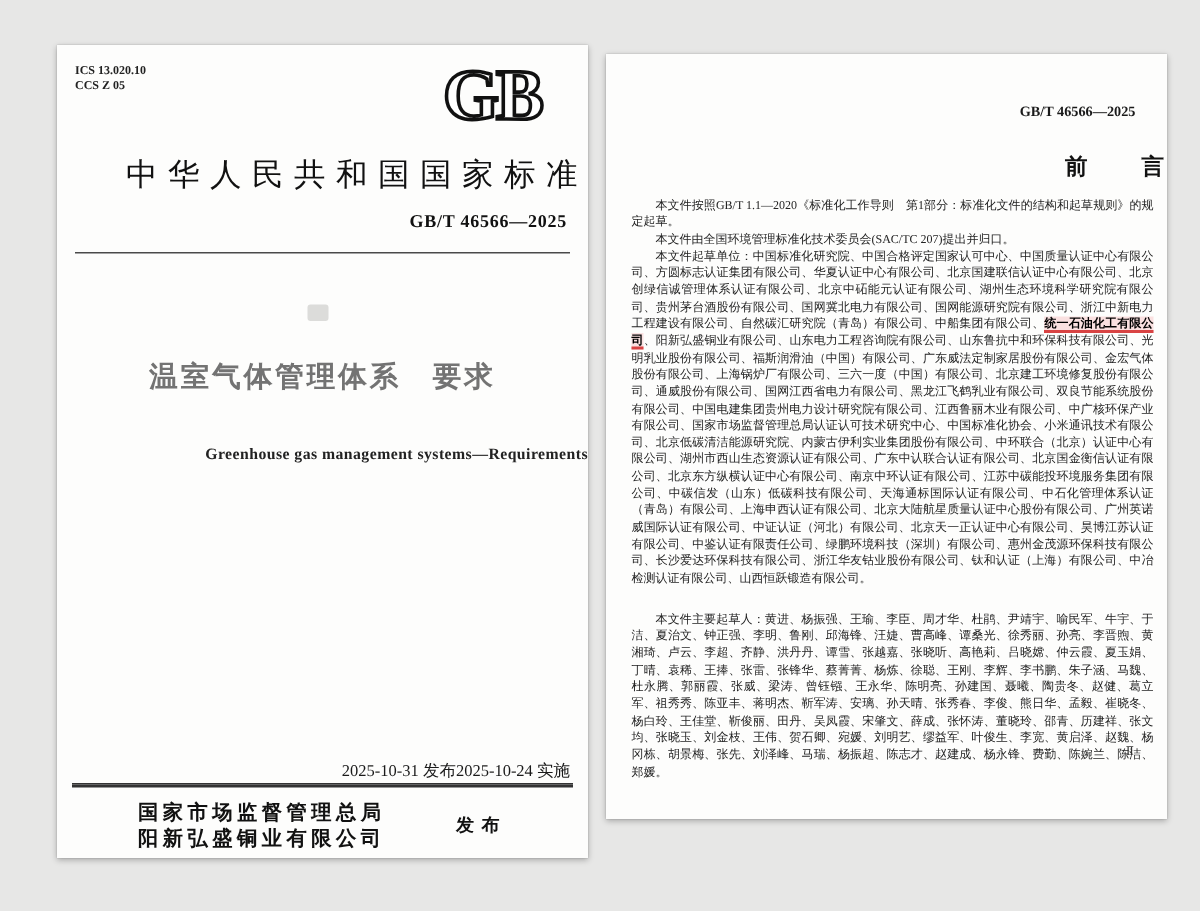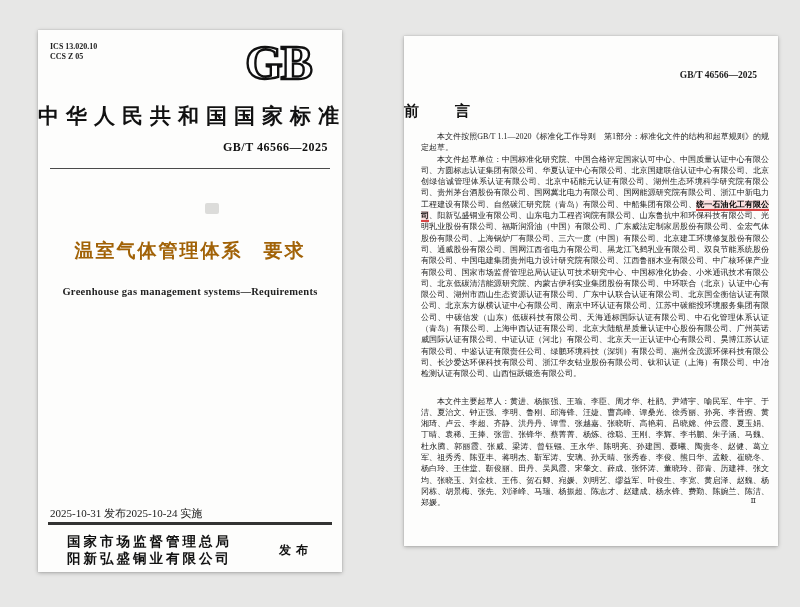--- a/index.html
+++ b/index.html
@@ -9,64 +9,64 @@
     font-family:"Liberation Serif","DejaVu Serif",serif;
     color:#1c1c1c;
     position:relative;
   }
   .page {
     position:absolute;
     background:#fdfdfc;
     box-shadow:0 1px 4px rgba(0,0,0,0.28), 0 0 1px rgba(0,0,0,0.2);
   }
   
-  #cover { left:38px; top:30px; width:304px; height:542px; }
+  #cover { left:38px; top:30px; width:354px; height:542px; }
   .ics-block { position:absolute; left:12px; top:12px; font-size:8px; line-height:10px; color:#222; font-weight:bold; }
   .gb-logo { position:absolute; right:22px; top:6px; width:84px; height:52px; }
   .std-heading {
     position:absolute; left:0; right:0; top:72px;
-    text-align:left; font-size:21px; font-weight:bold;
+    text-align:right; font-size:21px; font-weight:normal;
     letter-spacing:7px; white-space:nowrap; color:#111;
   }
   .std-number-cover {
     position:absolute; right:14px; top:110px;
     font-size:12px; font-weight:bold; color:#111; letter-spacing:0.5px;
   }
   .cover-rule { position:absolute; left:12px; right:12px; top:138px; border-top:1.2px solid #4a4a4a; }
   .watermark { position:absolute; left:167px; top:173px; width:14px; height:11px;
     background:#dcdcda; border-radius:2px; }
   .title-cn {
     position:absolute; left:0; right:0; top:208px;
-    text-align:center; font-size:19px; font-weight:bold; color:#a16207; letter-spacing:2px;
+    text-align:center; font-size:19px; font-weight:bold; color:#737373; letter-spacing:2px;
   }
   .title-en {
-    position:absolute; left:0; right:0; top:256px;
-    text-align:center; font-size:10.5px; font-weight:bold; color:#222; letter-spacing:0.3px;
+    position:absolute; left:0; right:0; top:268px;
+    text-align:right; font-size:10.5px; font-weight:bold; color:#222; letter-spacing:0.3px;
   }
   .dates-row {
     position:absolute; left:12px; right:12px; top:476px;
-    display:flex; justify-content:flex-start;
+    display:flex; justify-content:flex-end;
     font-size:11px; color:#1a1a1a; font-weight:500;
   }
   .bottom-rule { position:absolute; left:10px; right:10px; top:492px; border-top:1px solid #333; border-bottom:2px solid #333; height:3px; }
   .issuer-row {
     position:absolute; left:0; right:0; top:503px;
     display:flex; justify-content:center; align-items:center; gap:13px;
   }
   .issuer-col { font-size:13.5px; font-weight:bold; letter-spacing:3px; line-height:17px; color:#111; text-align:center; }
   .issuer-suffix { font-size:12px; font-weight:bold; letter-spacing:5px; color:#111;margin-left:34px; }
   
   #foreword { left:404px; top:36px; width:374px; height:510px; }
   .fw-header {
     position:absolute; right:21px; top:34px;
     font-size:9.5px; font-weight:bold; color:#1a1a1a;
   }
   .fw-title {
     position:absolute; left:0; right:0; top:66px;
-    text-align:left; font-size:15px; font-weight:bold; color:#111; letter-spacing:2px;
+    text-align:right; font-size:15px; font-weight:bold; color:#111; letter-spacing:2px;
   }
   .fw-body {
     position:absolute; left:17px; right:9px; top:95px;
     font-size:8px; line-height:11.3px; color:#232323;
     text-align:justify;
   }
   .fw-body p { text-indent:2em; margin:0; }
   .fw-body p.names { margin-top:16px; }
   .hl {
     font-weight:bold; color:#000;
@@ -117,18 +117,19 @@
 </div>
 
 <div id="foreword" class="page">
 
   <div class="fw-header">GB/T 46566—2025</div>
 
   <div class="fw-title">前　　言</div>
 
   <div class="fw-body">
     <p>本文件按照GB/T 1.1—2020《标准化工作导则　第1部分：标准化文件的结构和起草规则》的规定起草。</p>
+    <p>本文件由全国环境管理标准化技术委员会(SAC/TC 207)提出并归口。</p>
     <p><span>本文件起草单位：中国标准化研究院、中国合格评定国家认可中心、中国质量认证中心有限公司、方圆标志认证集团有限公司、华夏认证中心有限公司、北京国建联信认证中心有限公司、北京创绿信诚管理体系认证有限公司、北京中砳能元认证有限公司、湖州生态环境科学研究院有限公司、贵州茅台酒股份有限公司、国网冀北电力有限公司、国网能源研究院有限公司、浙江中新电力工程建设有限公司、自然碳汇研究院（青岛）有限公司、中船集团有限公司、</span><span class="hl">统一石油化工有限公司</span><span>、阳新弘盛铜业有限公司、山东电力工程咨询院有限公司、山东鲁抗中和环保科技有限公司、光明乳业股份有限公司、福斯润滑油（中国）有限公司、广东威法定制家居股份有限公司、金宏气体股份有限公司、上海锅炉厂有限公司、三六一度（中国）有限公司、北京建工环境修复股份有限公司、通威股份有限公司、国网江西省电力有限公司、黑龙江飞鹤乳业有限公司、双良节能系统股份有限公司、中国电建集团贵州电力设计研究院有限公司、江西鲁丽木业有限公司、中广核环保产业有限公司、国家市场监督管理总局认证认可技术研究中心、中国标准化协会、小米通讯技术有限公司、北京低碳清洁能源研究院、内蒙古伊利实业集团股份有限公司、中环联合（北京）认证中心有限公司、湖州市西山生态资源认证有限公司、广东中认联合认证有限公司、北京国金衡信认证有限公司、北京东方纵横认证中心有限公司、南京中环认证有限公司、江苏中碳能投环境服务集团有限公司、中碳信发（山东）低碳科技有限公司、天海通标国际认证有限公司、中石化管理体系认证（青岛）有限公司、上海申西认证有限公司、北京大陆航星质量认证中心股份有限公司、广州英诺威国际认证有限公司、中证认证（河北）有限公司、北京天一正认证中心有限公司、昊博江苏认证有限公司、中鉴认证有限责任公司、绿鹏环境科技（深圳）有限公司、惠州金茂源环保科技有限公司、长沙爱达环保科技有限公司、浙江华友钴业股份有限公司、钛和认证（上海）有限公司、中冶检测认证有限公司、山西恒跃锻造有限公司。</span></p>
     <p class="names">本文件主要起草人：黄进、杨振强、王瑜、李臣、周才华、杜鹃、尹靖宇、喻民军、牛宇、于洁、夏治文、钟正强、李明、鲁刚、邱海锋、汪婕、曹高峰、谭桑光、徐秀丽、孙亮、李晋煦、黄湘琦、卢云、李超、齐静、洪丹丹、谭雪、张越嘉、张晓听、高艳莉、吕晓嫦、仲云霞、夏玉娟、丁晴、袁稀、王捧、张雷、张锋华、蔡菁菁、杨炼、徐聪、王刚、李辉、李书鹏、朱子涵、马魏、杜永腾、郭丽霞、张威、梁涛、曾钰镪、王永华、陈明亮、孙建国、聂曦、陶贵冬、赵健、葛立军、祖秀秀、陈亚丰、蒋明杰、靳军涛、安璃、孙天晴、张秀春、李俊、熊日华、孟毅、崔晓冬、杨白玲、王佳堂、靳俊丽、田丹、吴凤霞、宋肇文、薛成、张怀涛、董晓玲、邵青、历建祥、张文均、张晓玉、刘金枝、王伟、贺石卿、宛媛、刘明艺、缪益军、叶俊生、李宽、黄启泽、赵魏、杨冈栋、胡景梅、张先、刘泽峰、马瑞、杨振超、陈志才、赵建成、杨永锋、费勤、陈婉兰、陈洁、郑媛。</p>
   </div>
 
   <div class="page-num">Ⅱ</div>
 </div>
 
 </body></html>

